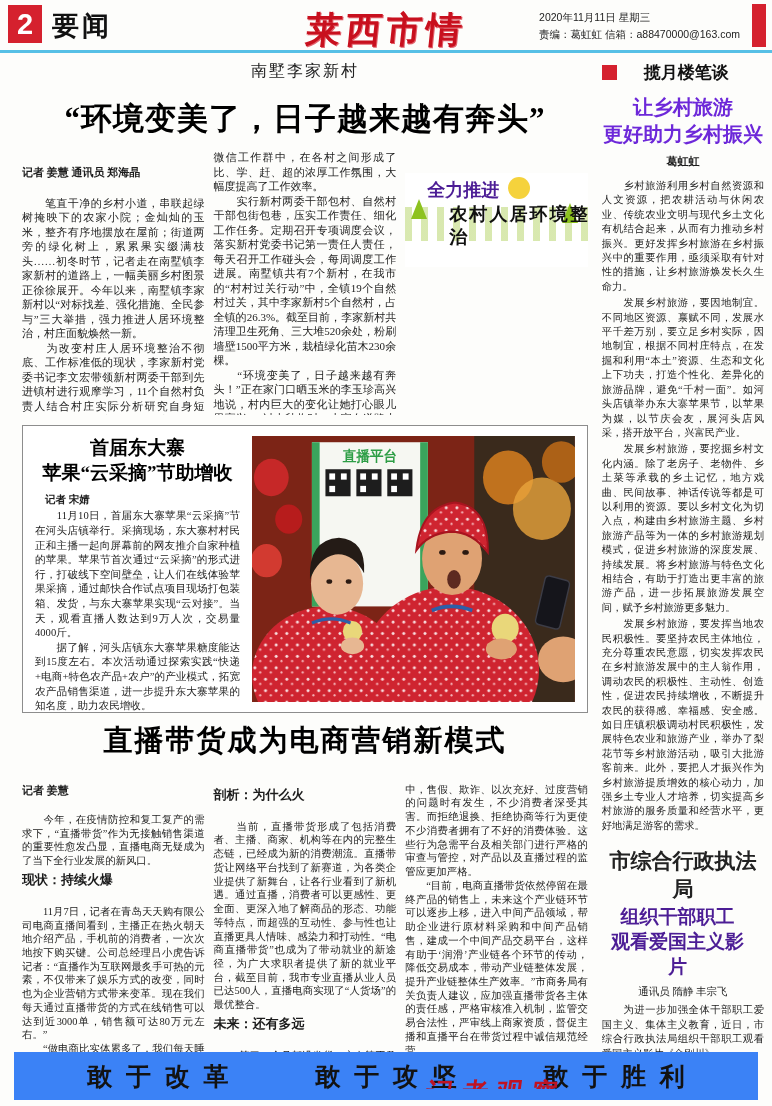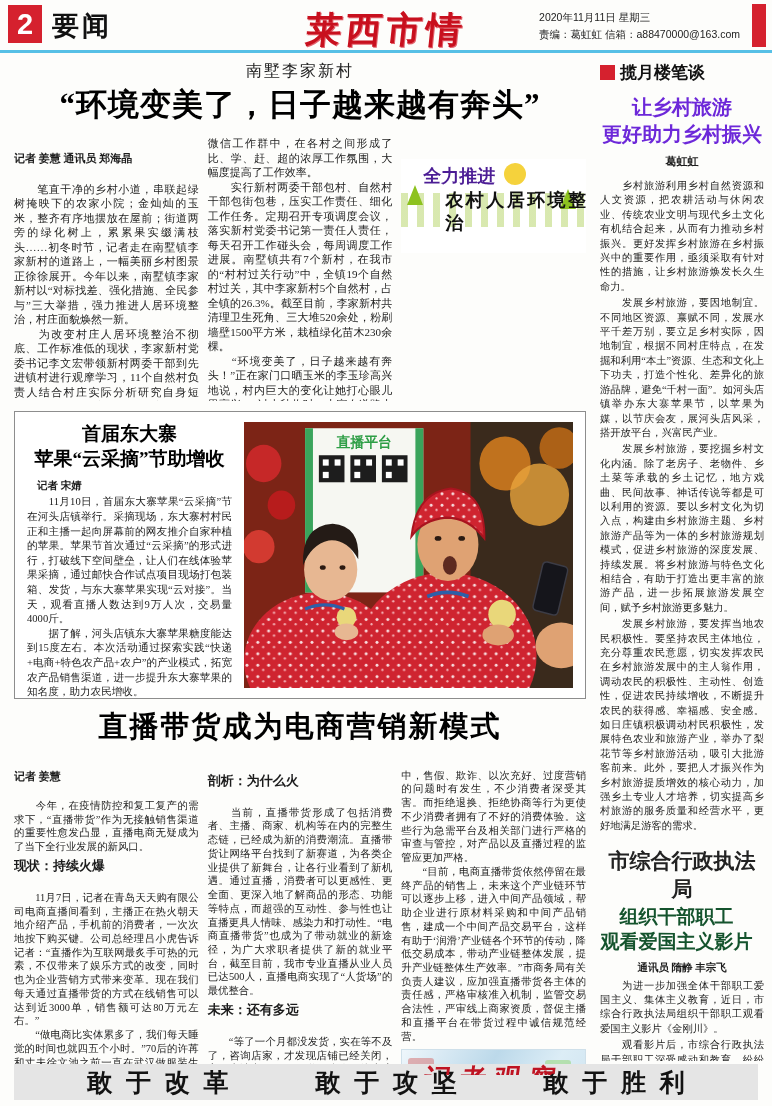--- a/index.html
+++ b/index.html
@@ -23,26 +23,26 @@
     position:absolute;left:0;right:0;top:6px;text-align:center;
     font-size:36px;font-weight:900;color:#c8101e;transform:skewX(-6deg);
     letter-spacing:4px;text-shadow:1px 1px 0 #e2626c;
   }
   .hdr-meta{
     position:absolute;right:32px;top:9px;text-align:left;
     font-family:"Liberation Sans",sans-serif;font-size:10.5px;line-height:1.6;color:#222;
   }
   .hdr-redbar{position:absolute;right:6px;top:4px;width:14px;height:43px;background:#d5212e;}
   
-  .body-wrap{display:flex;padding:8px 8px 0 14px;}
+  .body-wrap{display:flex;padding:8px 8px 0 22px;}
   .main-col{width:572px;margin-right:14px;}
   .rail{width:164px;overflow:hidden;height:1000px;}
   
   .lead-kicker{text-align:center;font-size:16px;letter-spacing:2px;color:#222;}
-  .lead-title{text-align:center;font-size:31px;font-weight:900;letter-spacing:1px;margin:2px 0 10px 0;color:#000;}
+  .lead-title{text-align:center;font-size:31px;font-weight:900;letter-spacing:1px;margin:16px 0 10px 0;color:#000;}
   .lead-cols{display:flex;height:265px;overflow:hidden;}
   .col{flex:1;margin-right:9px;font-size:11px;line-height:1.32;text-align:justify;white-space:pre-line;}
   .col:last-child{margin-right:0;}
   .byline{font-weight:bold;font-size:11px;margin-bottom:2px;white-space:normal;}
   .lead-col3{display:block;}
   
   .campaign{position:relative;height:94px;margin-top:8px;overflow:hidden;background:#fff;}
   .cb-line1{position:absolute;left:22px;top:6px;font-family:"Liberation Sans",sans-serif;font-weight:bold;font-size:18px;color:#4c1d95;z-index:2;}
   .cb-line2{position:absolute;left:44px;top:30px;font-family:"Liberation Sans",sans-serif;font-weight:bold;font-size:18px;color:#111;z-index:2;}
   .cb-sun{position:absolute;left:103px;top:4px;width:22px;height:22px;border-radius:50%;background:#f5d23c;z-index:1;}
@@ -62,33 +62,33 @@
   .ls-title{text-align:center;font-size:29px;font-weight:900;letter-spacing:2px;color:#000;margin:2px 0 8px 0;}
   .ls-cols{display:flex;height:320px;overflow:hidden;}
   .ls .col{font-size:10.4px;}
   .subhead{font-family:"Liberation Sans",sans-serif;font-weight:bold;font-size:13px;margin:3px 0;white-space:normal;}
   .observer{height:58px;margin-top:6px;border:1px solid #cfe0ea;
     background:linear-gradient(120deg,#eef6fb 0%,#bcd9ea 45%,#dcedf6 75%,#cfe4f0 100%);
     display:flex;align-items:center;justify-content:center;position:relative;overflow:hidden;}
   .observer .chip{position:absolute;width:26px;height:16px;border-radius:3px;opacity:.5;}
   .observer span{font-size:27px;font-weight:900;color:#bf1322;transform:skewX(-8deg);letter-spacing:8px;z-index:1;}
   
-  .rail-header{display:flex;align-items:center;font-family:"Liberation Sans",sans-serif;font-weight:bold;font-size:17px;color:#111;margin-bottom:10px;}
+  .rail-header{display:flex;align-items:center;font-family:"Liberation Sans",sans-serif;font-weight:bold;font-size:17px;color:#111;margin-bottom:10px;gap:22px;}
   .red-square{width:15px;height:15px;background:#d5212e;margin-right:5px;flex:0 0 auto;}
   .essay-title{text-align:center;font-weight:900;font-size:20px;line-height:1.35;color:#6d28d9;}
   .essay-author{text-align:center;font-weight:bold;font-size:11px;margin:6px 0 10px 0;}
   .rail-text{font-size:10.3px;line-height:1.4;text-align:justify;white-space:pre-line;}
   .rail-text + .rail-text{margin-top:2px;}
   .law{margin-top:14px;}
   .law-kicker{text-align:center;font-size:21px;font-weight:600;color:#222;}
-  .law-title{text-align:center;font-weight:900;font-size:19px;line-height:1.3;color:#14532d;margin:2px 11px 6px 0;}
-  .law-byline{text-align:center;font-weight:bold;font-size:10.5px;margin-bottom:4px;}
+  .law-title{text-align:center;font-weight:900;font-size:19px;line-height:1.3;color:#4c1d95;margin:2px 11px 6px 0;}
+  .law-byline{text-align:center;font-weight:normal;font-size:10.5px;margin-bottom:4px;}
   
   .footer{
-    position:absolute;left:14px;right:14px;bottom:6px;height:36px;background:#e5e5e5;
+    position:absolute;left:14px;right:14px;bottom:6px;height:48px;background:#3b82f6;
     display:flex;align-items:center;justify-content:space-evenly;
   }
   .footer span{font-size:25px;font-weight:900;color:#121212;letter-spacing:0.55em;text-indent:0.55em;}
 </style>
 </head>
 <body>
 
 <div class="page">
 
   <div class="hdr">

